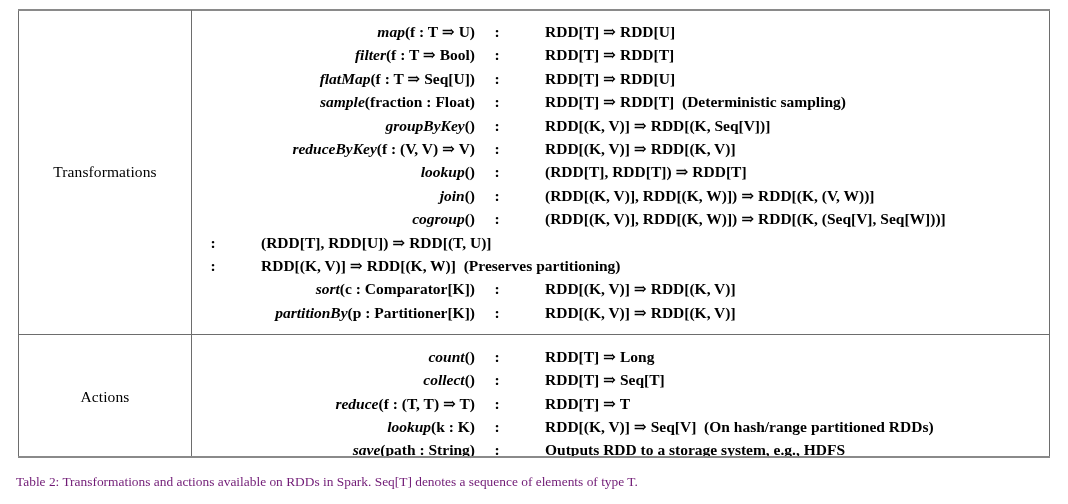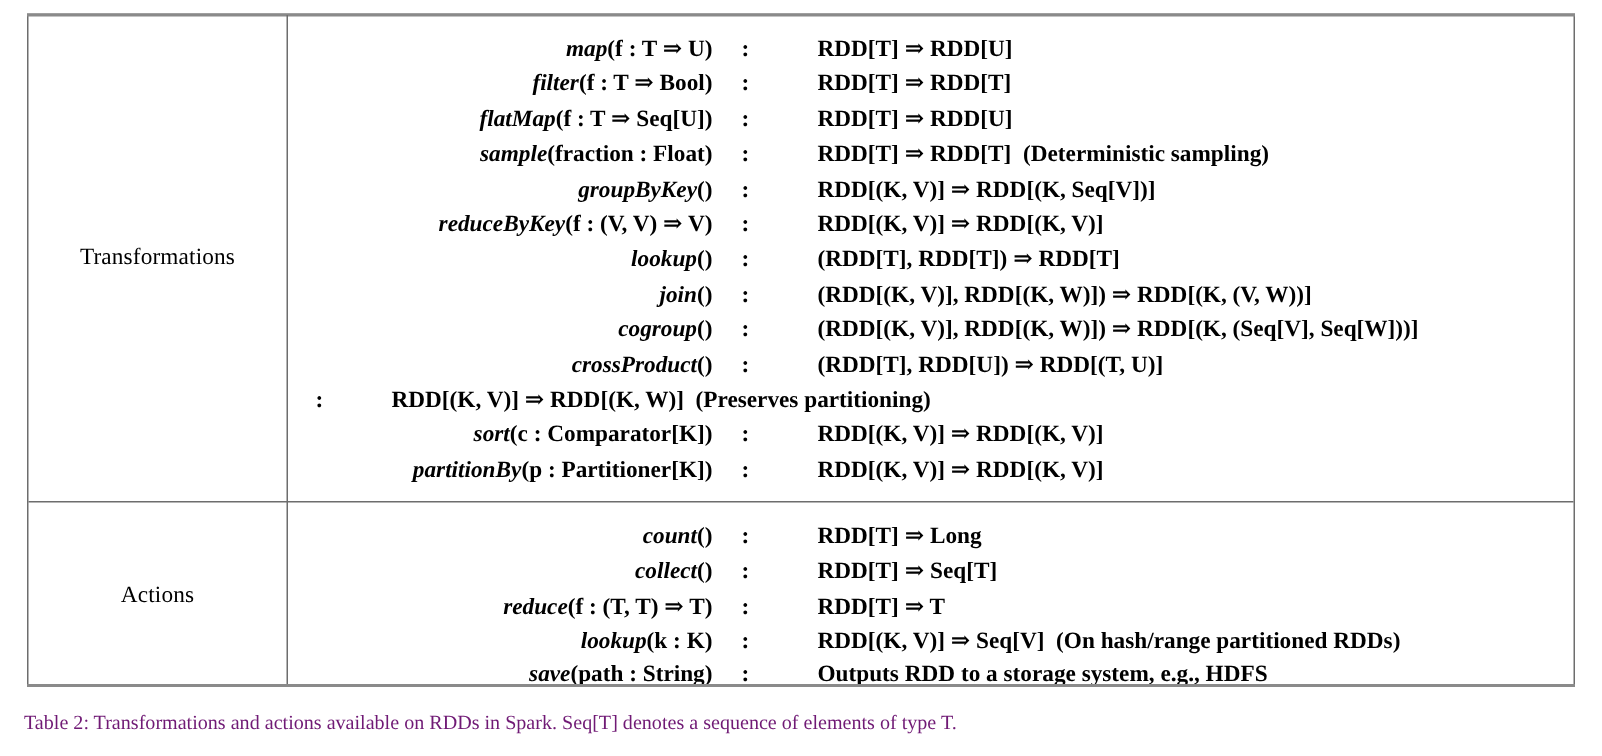--- a/index.html
+++ b/index.html
@@ -191,21 +191,20 @@
             <div class="sig"><span class="ital">join</span><span class="up">()</span></div>
             <div class="colon">:</div>
             <div class="ret">(RDD[(K, V)], RDD[(K, W)]) ⇒ RDD[(K, (V, W))]</div>
           </div>
           <div class="api-row">
             <div class="sig"><span class="ital">cogroup</span><span class="up">()</span></div>
             <div class="colon">:</div>
             <div class="ret">(RDD[(K, V)], RDD[(K, W)]) ⇒ RDD[(K, (Seq[V], Seq[W]))]</div>
           </div>
           <div class="api-row">
-            <div class="sig"><span class="ital">crossProduct</span><span class="up">()</span></div>
             <div class="colon">:</div>
             <div class="ret">(RDD[T], RDD[U]) ⇒ RDD[(T, U)]</div>
           </div>
           <div class="api-row">
             <div class="colon">:</div>
             <div class="ret">RDD[(K, V)] ⇒ RDD[(K, W)]<span class="note">(Preserves partitioning)</span></div>
           </div>
           <div class="api-row">
             <div class="sig"><span class="ital">sort</span><span class="up">(c : Comparator[K])</span></div>
             <div class="colon">:</div>

